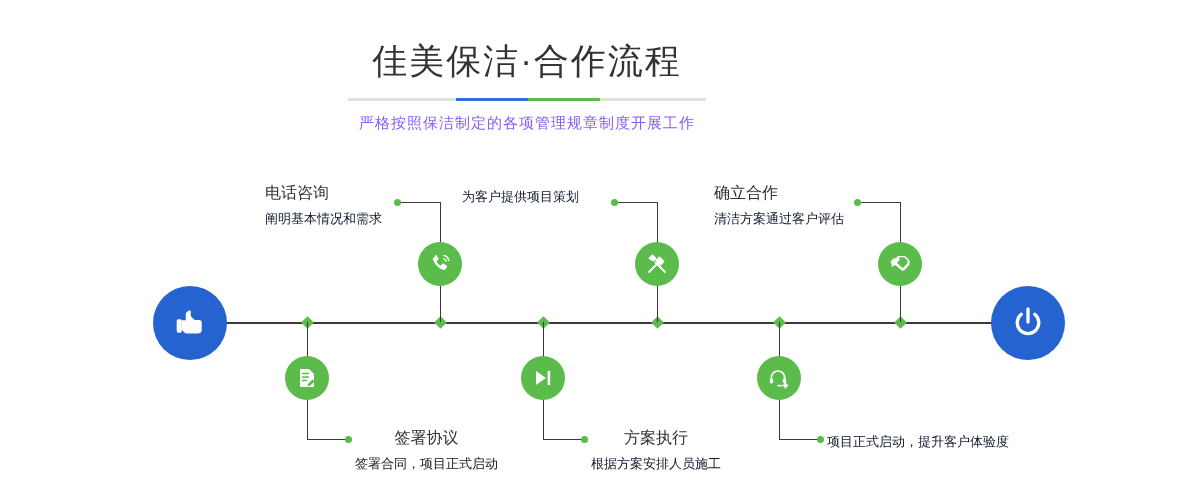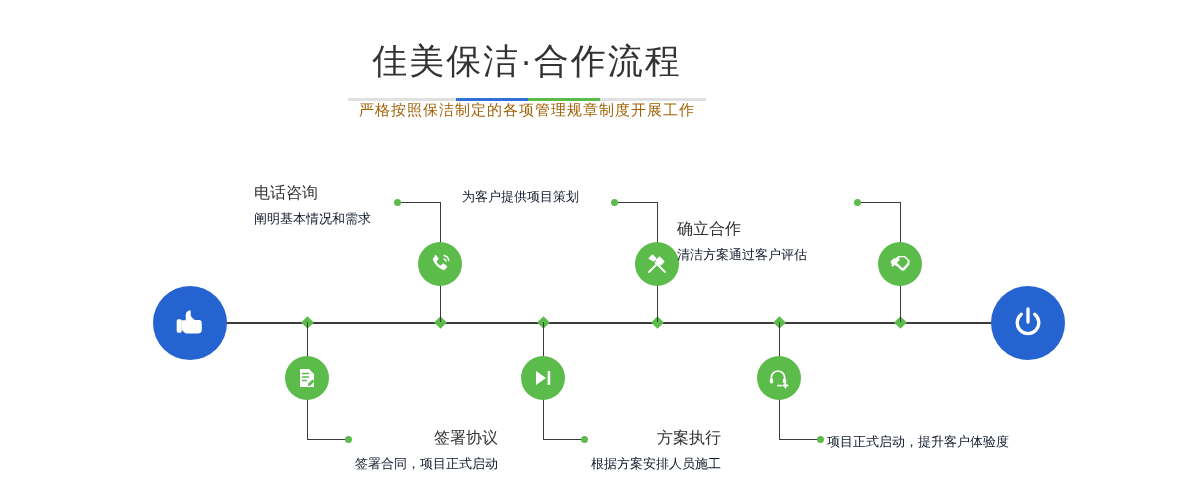--- a/index.html
+++ b/index.html
@@ -18,21 +18,21 @@
     font-size:35px;color:#333333;letter-spacing:2px;
     margin-top:40px;font-weight:normal;line-height:1.2;
   }
   .rule{
     position:relative;width:358px;height:3px;margin:16px auto 0;
     background:#e0e0e0;
   }
   .rule .seg-blue{position:absolute;left:108px;top:0;width:72px;height:3px;background:#2f6fd8;}
   .rule .seg-green{position:absolute;left:180px;top:0;width:72px;height:3px;background:#5bbb4b;}
   .subtitle{
-    font-size:15px;color:#a16207;letter-spacing:1px;
+    margin-top:13px;font-size:15px;color:#8b5cf6;letter-spacing:1px;
   }
 
   
   .timeline{position:absolute;left:0;top:150px;width:1202px;height:352px;}
 
   .axis{
     position:absolute;left:190px;top:172px;width:840px;height:2px;
     background:#3a3a3a;
   }
 
@@ -63,21 +63,21 @@
     position:absolute;width:44px;height:44px;border-radius:50%;
     background:#5bbb4b;display:flex;align-items:center;justify-content:center;
     color:#ffffff;
   }
 
   
   .lbl{position:absolute;white-space:nowrap;}
   .lbl .t{font-size:16px;color:#333333;line-height:1.4;}
   .lbl .d{font-size:13px;color:#0f172a;line-height:1.4;margin-top:6px;}
   .lbl.top{text-align:left;}
-  .lbl.bot{text-align:right;}
+  .lbl.bot{text-align:center;}
 
   svg{display:block;}
 </style>
 </head>
 <body>
 
 <div class="wrap">
 
   <div class="header">
     <div class="title">佳美保洁·合作流程</div>
@@ -122,21 +122,21 @@
     <div class="dot" style="left:394px;top:49px;"></div>
     <div class="node" style="left:418px;top:92px;">
       <span>
         <svg width="24" height="24" viewBox="0 0 24 24" fill="#ffffff">
           <path d="M6.8 3.2c.5-.4 1.2-.3 1.6.2l2 2.7c.4.5.3 1.2-.2 1.6l-1.3 1c-.3.2-.4.6-.2 1 .8 1.6 2.1 2.9 3.7 3.7.4.2.8.1 1-.2l1-1.3c.4-.5 1.1-.6 1.6-.2l2.7 2c.5.4.6 1.1.2 1.6l-1.4 1.8c-.6.8-1.7 1.1-2.6.7-4.5-1.8-8-5.3-9.8-9.8-.4-.9-.1-2 .7-2.6l1-.8z"></path>
           <path d="M15.3 3.4a.8.8 0 0 1 .9-.6 6.6 6.6 0 0 1 5.2 5.2.8.8 0 1 1-1.5.3 5 5 0 0 0-4-4 .8.8 0 0 1-.6-.9z"></path>
           <path d="M15.1 6.8a.75.75 0 0 1 .9-.6 3.6 3.6 0 0 1 2.8 2.8.75.75 0 1 1-1.5.3 2.1 2.1 0 0 0-1.6-1.6.75.75 0 0 1-.6-.9z"></path>
         </svg>
       </span>
     </div>
-    <div class="lbl top" style="left:254px;top:32px;font-family:Liberation Serif, serif;">
+    <div class="lbl top" style="left:265px;top:32px;font-family:Liberation Serif, serif;">
       <div class="t">电话咨询</div>
       <div class="d">阐明基本情况和需求</div>
     </div>
 
     <div class="vline" style="left:307px;top:172px;height:118px;"></div>
     <div class="hline" style="left:307px;top:289px;width:42px;"></div>
     <div class="dot" style="left:345px;top:286px;"></div>
     <div class="node" style="left:285px;top:206px;">
       <span>
         <svg width="24" height="24" viewBox="0 0 24 24" fill="#ffffff">
@@ -206,19 +206,19 @@
     <div class="hline" style="left:858px;top:52px;width:42px;"></div>
     <div class="dot" style="left:854px;top:49px;"></div>
     <div class="node" style="left:878px;top:92px;">
       <span>
         <svg width="24" height="24" viewBox="0 0 24 24" fill="#ffffff">
           <path d="M2.5 9.5l3.4-3.2h4.4l1.7 1.5-2.5 2.2c-.5.4-.5 1.1 0 1.5l4.5 4c.5.4 1.2.4 1.6-.1l3.9-4.4V8.2L16.1 5.2h-4L9.8 7 8 6.1 10.3 4h6.6l4.6 4.3v4.3l-4.6 5.2c-1 1.1-2.7 1.2-3.8.2l-4.7-4.2-3.3-1.1z"></path>
           <path d="M2.2 10.6l3.5 1.2 1 .9-1.6 1.5a1 1 0 1 1-1.4-1.4l.4-.4-1.9-1.8z"></path>
         </svg>
       </span>
     </div>
-    <div class="lbl top" style="left:677px;top:32px;margin-top:36px;">
+    <div class="lbl top" style="left:714px;top:32px;">
       <div class="t">确立合作</div>
       <div class="d">清洁方案通过客户评估</div>
     </div>
 
   </div>
 </div>
 
 </body></html>

